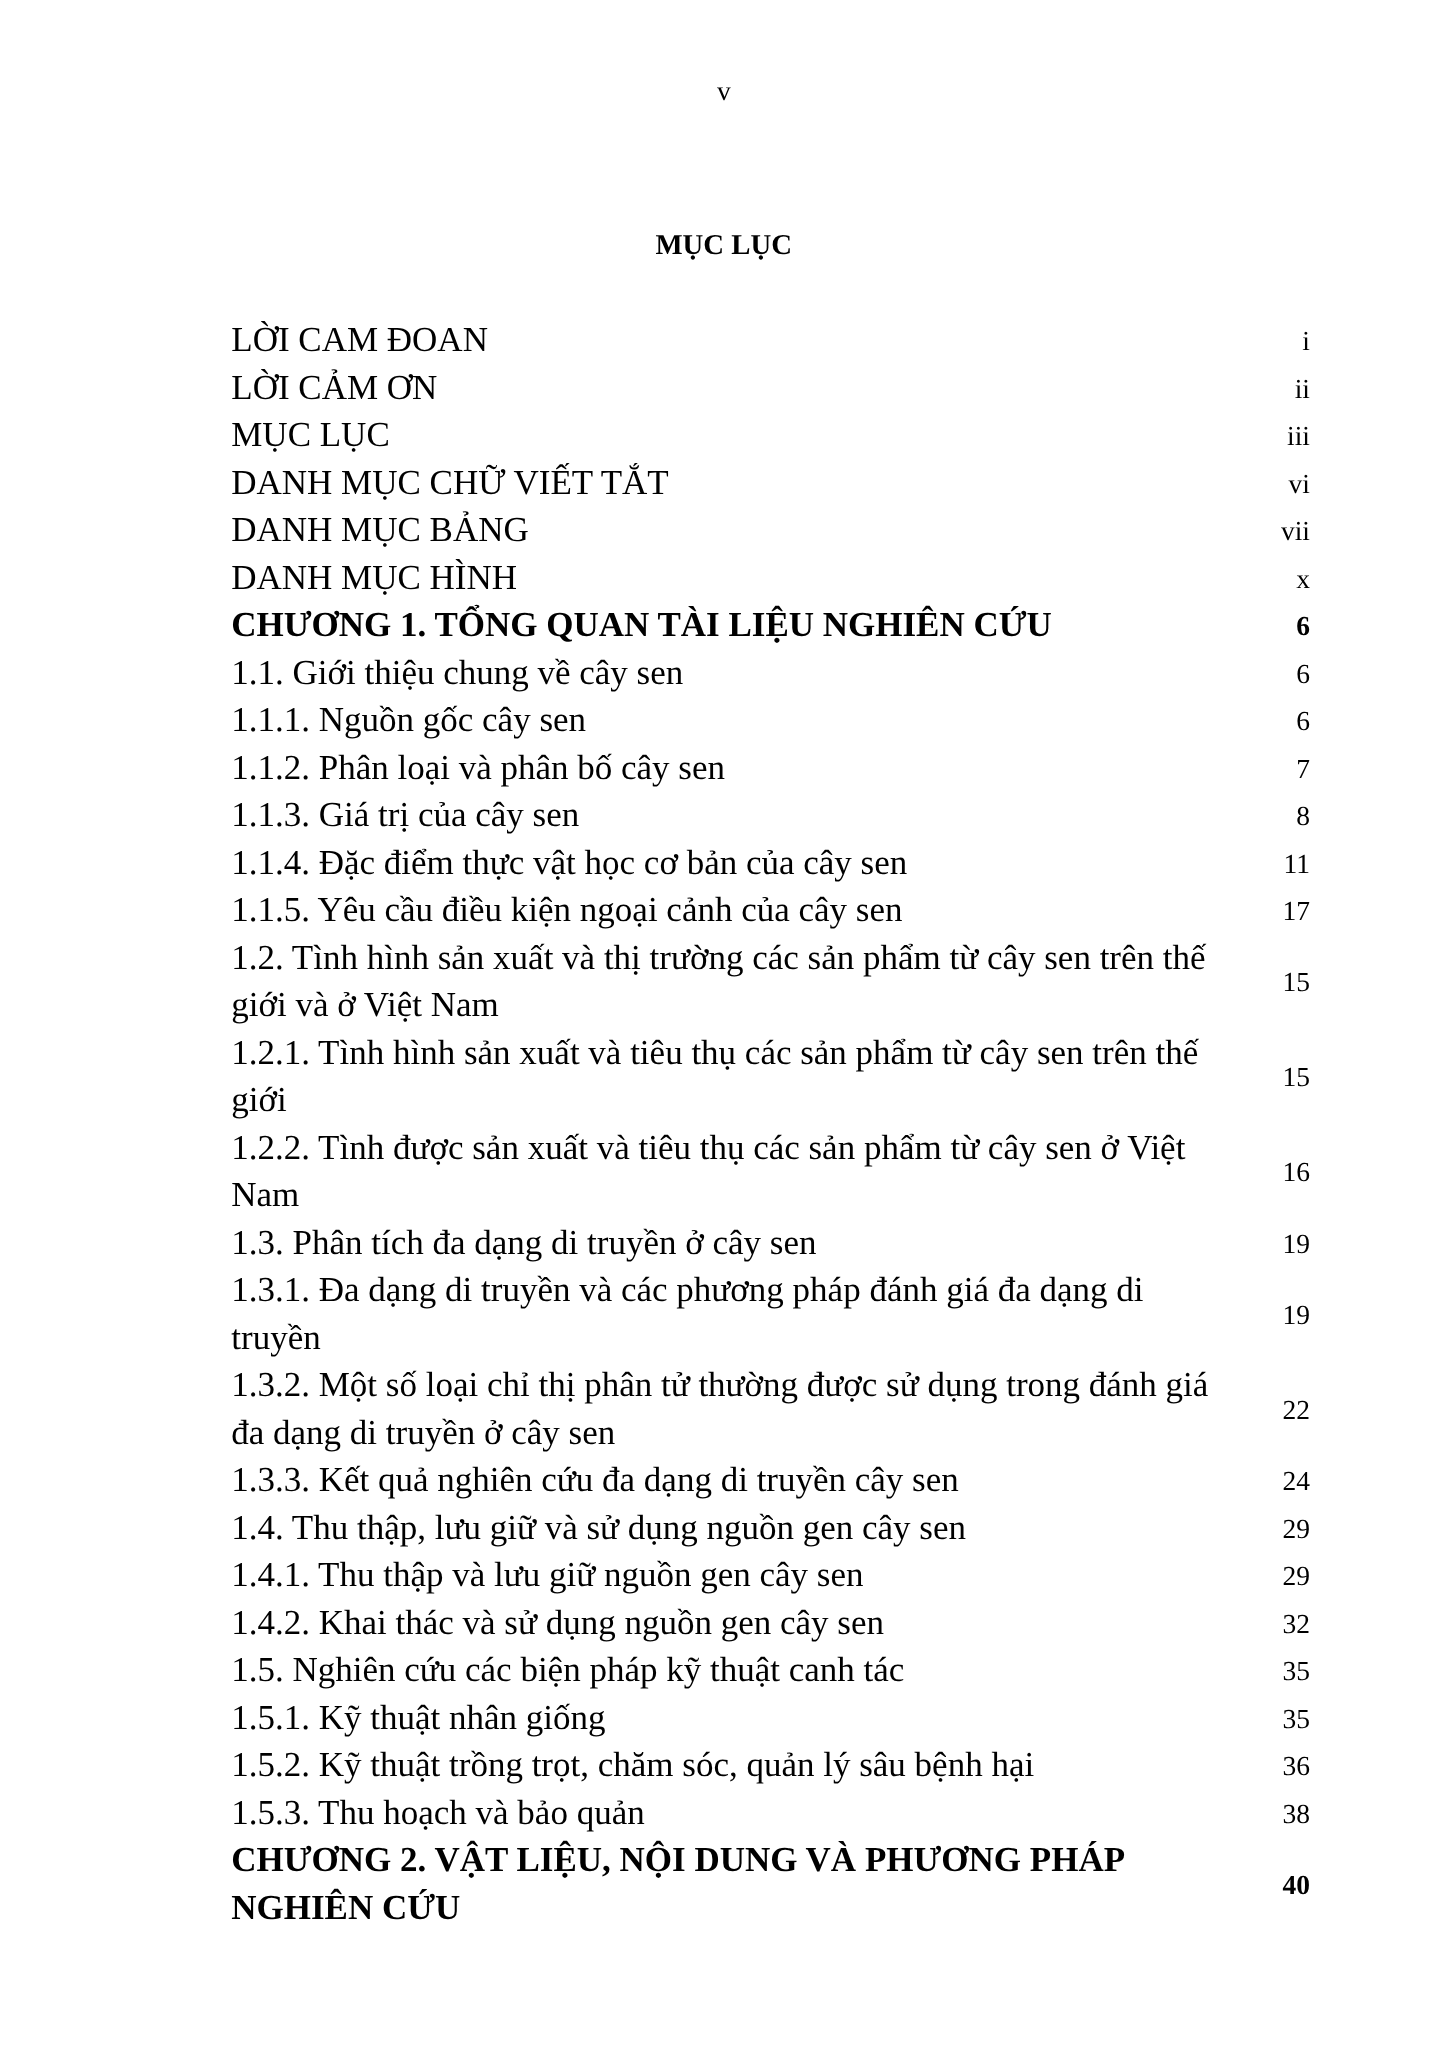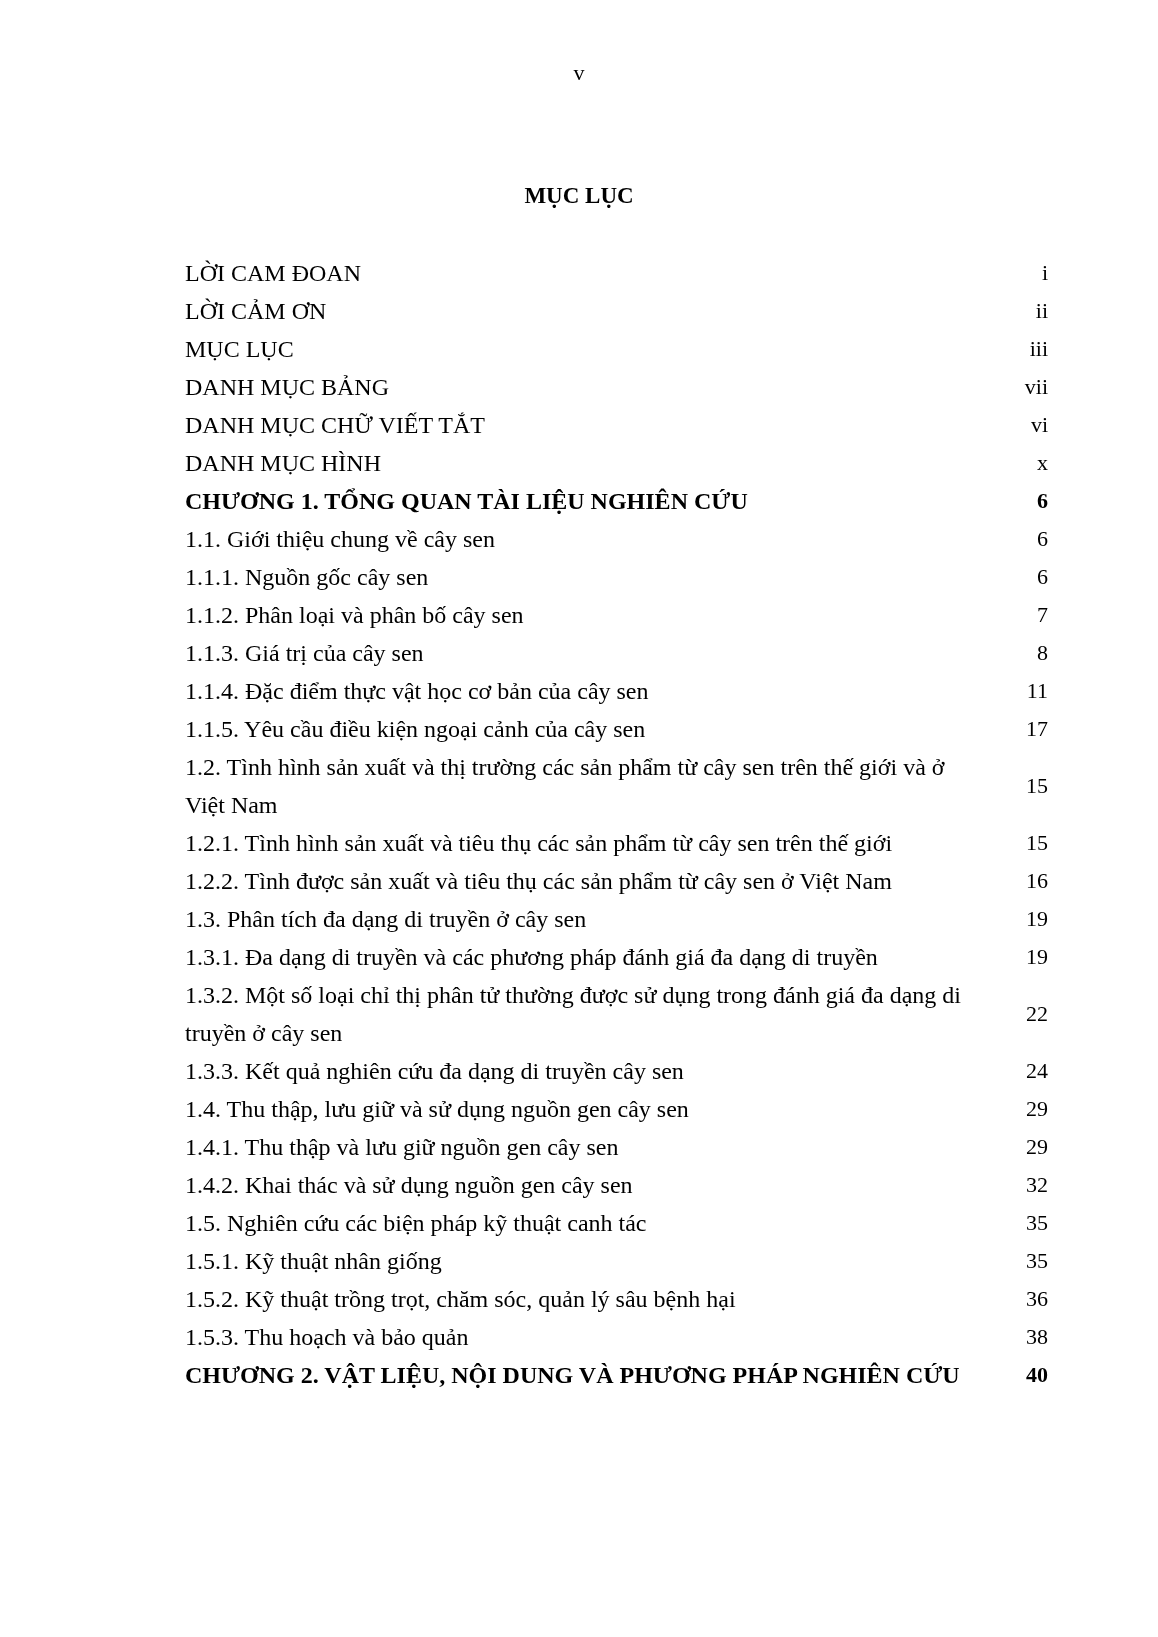--- a/index.html
+++ b/index.html
@@ -32,21 +32,21 @@
   }
   .toc {
     margin: 44px 110px 0 185px; 
   }
   .toc-row {
     display: flex;
     align-items: center;
   }
   .toc-label {
     flex: 1 1 auto;
-    font-size: 24px;
+    font-size: 28px;
     line-height: 38px;
     padding-right: 26px;
   }
   .toc-page {
     flex: 0 0 auto;
     min-width: 44px;
     text-align: right;
     font-size: 22px;
     line-height: 38px;
   }
@@ -70,26 +70,26 @@
       </div>
       <div class="toc-row">
         <div class="toc-label">LỜI CẢM ƠN</div>
         <div class="toc-page">ii</div>
       </div>
       <div class="toc-row">
         <div class="toc-label">MỤC LỤC</div>
         <div class="toc-page">iii</div>
       </div>
       <div class="toc-row">
+        <div class="toc-label">DANH MỤC CHỮ VIẾT TẮT</div>
+        <div class="toc-page">vi</div>
+      </div>
+      <div class="toc-row">
         <div class="toc-label">DANH MỤC BẢNG</div>
         <div class="toc-page">vii</div>
-      </div>
-      <div class="toc-row">
-        <div class="toc-label">DANH MỤC CHỮ VIẾT TẮT</div>
-        <div class="toc-page">vi</div>
       </div>
       <div class="toc-row">
         <div class="toc-label">DANH MỤC HÌNH</div>
         <div class="toc-page">x</div>
       </div>
       <div class="toc-row bold">
         <div class="toc-label">CHƯƠNG 1. TỔNG QUAN TÀI LIỆU NGHIÊN CỨU</div>
         <div class="toc-page">6</div>
       </div>
       <div class="toc-row">

